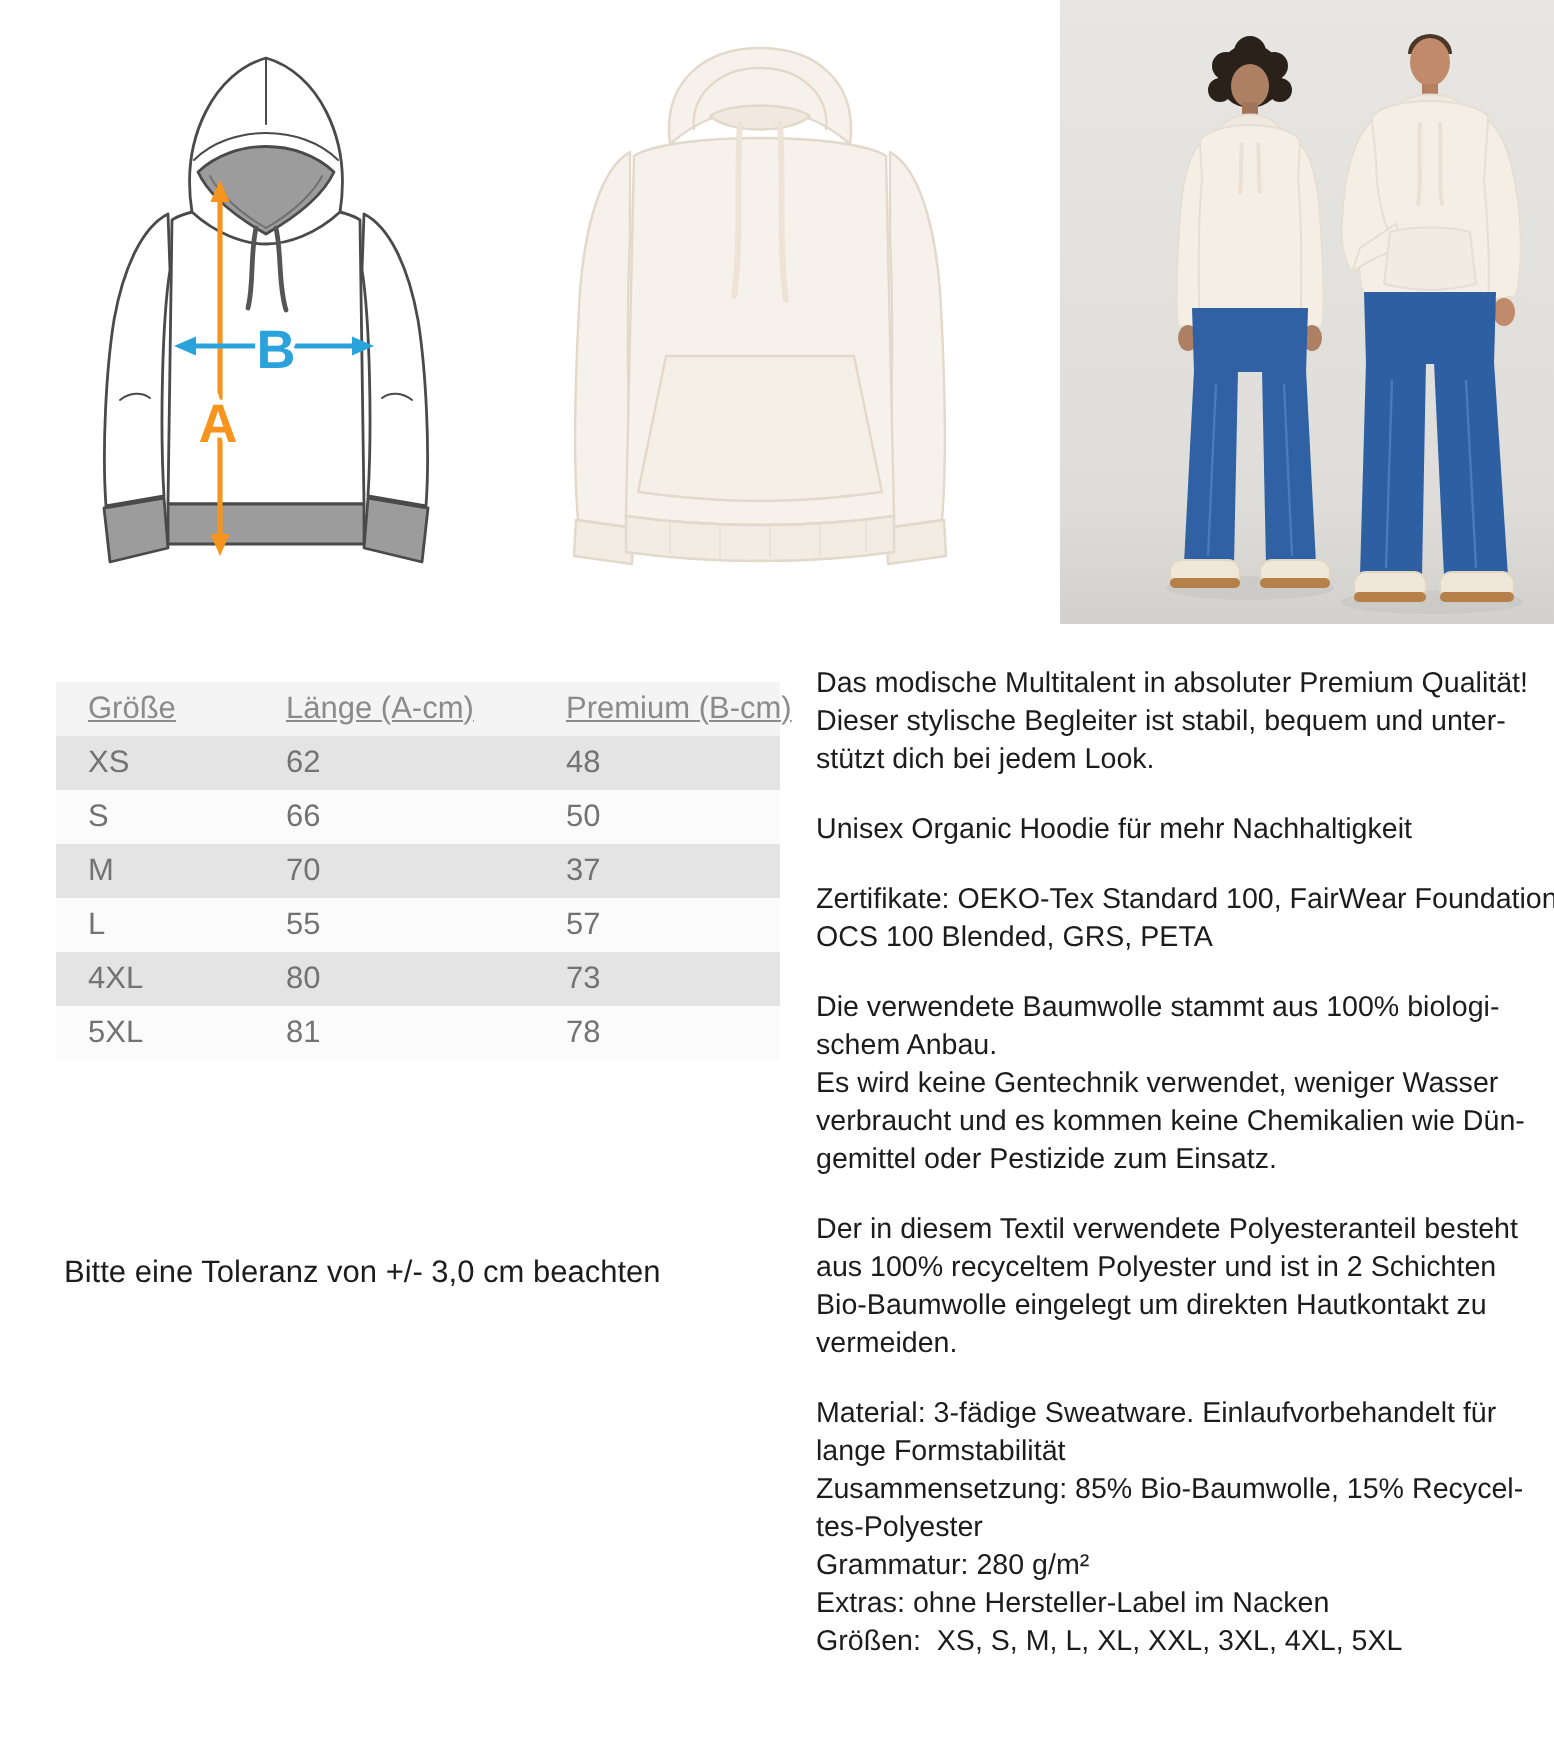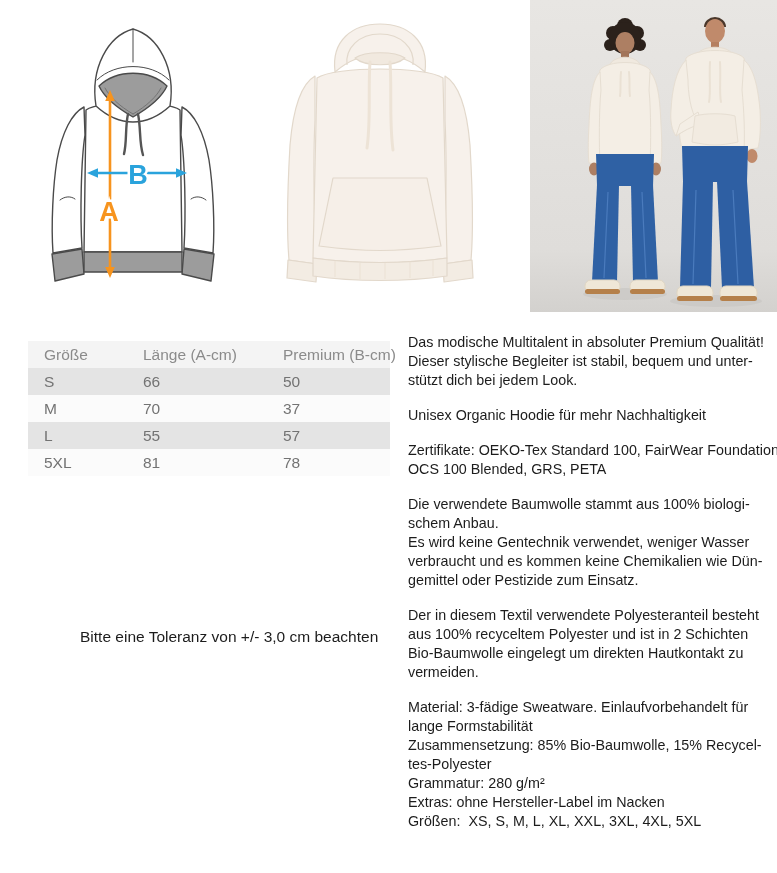--- a/index.html
+++ b/index.html
@@ -22,26 +22,26 @@
     table-layout:fixed;
   }
   .size-table th,.size-table td{
     height:27px;padding:0;margin:0;text-align:left;vertical-align:middle;
     font-weight:400;white-space:nowrap;
   }
   .size-table col.c1{width:115px;}
   .size-table col.c2{width:140px;}
   .size-table col.c3{width:107px;}
   .size-table th:first-child,.size-table td:first-child{padding-left:16px;}
-  .size-table thead tr{background:#f4f4f4;color:#8b8b8b;}
+  .size-table thead tr{background:#f4f4f4;color:#8b8b8b;text-decoration:underline;}
   .size-table tbody{color:#737373;}
   .size-table tbody tr:nth-child(odd){background:#e4e4e4;}
   .size-table tbody tr:nth-child(even){background:#fbfbfb;}
 
-  .tolerance{left:32px;top:628px;font-size:15.5px;color:#1c1c1c;margin-left:48px;}
+  .tolerance{left:32px;top:628px;font-size:15.5px;color:#1c1c1c;}
 
   .description{
     left:408px;top:333px;width:372px;
     font-size:14.3px;line-height:19px;color:#1c1c1c;
   }
   .description p{margin:0 0 16px 0;white-space:pre;}
   svg{display:block;}
 </style>
 </head>
 <body>
@@ -191,33 +191,43 @@
     </colgroup>
   <thead>
     <tr>
       <th>Größe</th>
       <th>Länge (A-cm)</th>
       <th>Premium (B-cm)</th>
     </tr>
   </thead>
   <tbody>
     <tr>
+      <td>XS</td>
+      <td>62</td>
+      <td>48</td>
+    </tr>
+    <tr>
       <td>S</td>
       <td>66</td>
       <td>50</td>
     </tr>
     <tr>
       <td>M</td>
       <td>70</td>
       <td>37</td>
     </tr>
     <tr>
       <td>L</td>
       <td>55</td>
       <td>57</td>
+    </tr>
+    <tr>
+      <td>4XL</td>
+      <td>80</td>
+      <td>73</td>
     </tr>
     <tr>
       <td>5XL</td>
       <td>81</td>
       <td>78</td>
     </tr>
   </tbody>
 </table>
 
 <div class="abs tolerance">Bitte eine Toleranz von +/- 3,0 cm beachten</div>

